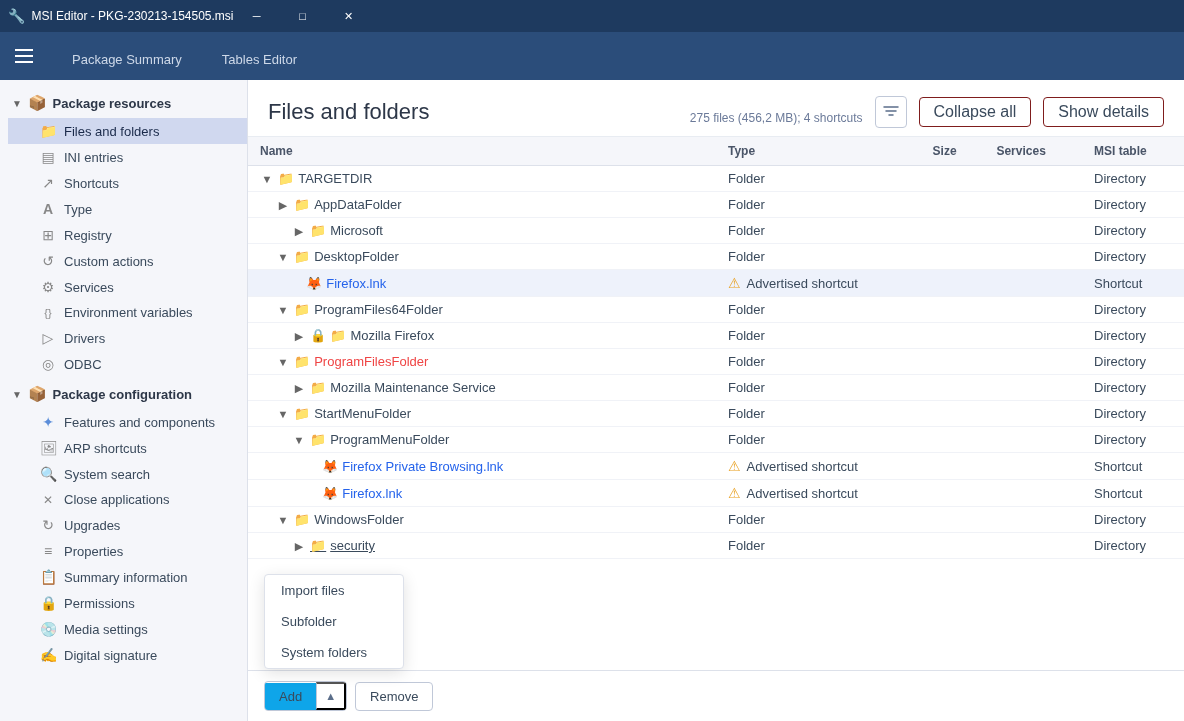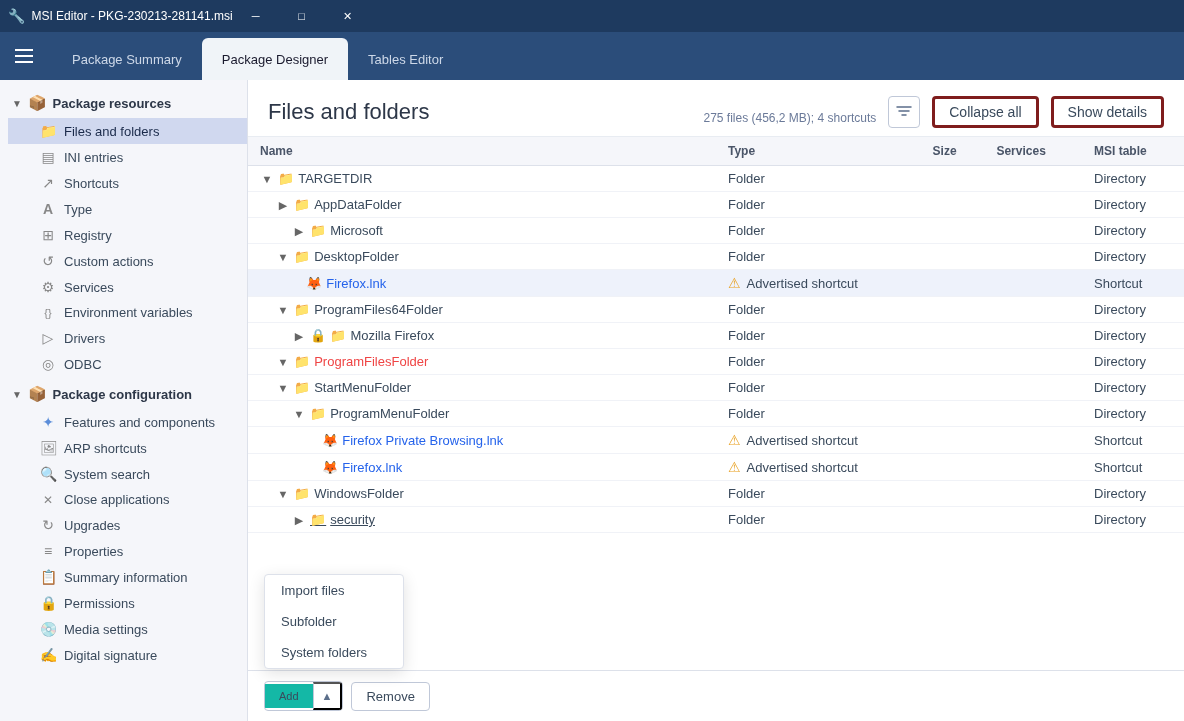--- a/index.html
+++ b/index.html
@@ -99,23 +99,23 @@
       border-bottom: 1px solid #e8ecf2;
       gap: 12px;
     }
     .content-title {
       font-size: 22px; font-weight: 300; color: #2d3748; flex: 1;
     }
     .file-count {
       font-size: 12px; color: #6b7a99; margin-top: 12px;
     }
     .header-btn {
-      padding: 5px 14px; border: 3px solid #7f1d1d;
+      padding: 5px 14px; border: 1px solid #7f1d1d;
       background: #fff; border-radius: 4px;
-      font-size: 14px; color: #3a4a5c; cursor: pointer;
+      font-size: 16px; color: #3a4a5c; cursor: pointer;
     }
     .filter-btn {
       width: 32px; height: 32px; border: 1px solid #c0c8d8;
       background: #fff; border-radius: 4px;
       display: flex; align-items: center; justify-content: center;
       cursor: pointer; font-size: 14px; color: #5b6e8a;
     }
 
     
     .file-table {
@@ -142,22 +142,22 @@
       display: flex; align-items: center; gap: 8px;
       background: #fff;
       position: relative;
     }
     .add-btn {
       display: flex; align-items: center; gap: 0;
       border: 1px solid #c0c8d8; border-radius: 4px;
       overflow: hidden; background: #fff;
     }
     .add-btn-main {
-      padding: 6px 14px; font-size: 11px; color: #3a4a5c;
-      cursor: pointer; background: #14b8a6; border: none;
+      padding: 6px 14px; font-size: 13px; color: #3a4a5c;
+      cursor: pointer; background: #0ea5e9; border: none;
     }
     .add-btn-arrow {
       padding: 6px 8px; border-left: 1px solid #c0c8d8;
       cursor: pointer; background: #fff; color: #5b6e8a; font-size: 11px;
     }
     .remove-btn {
       padding: 6px 14px; border: 1px solid #c0c8d8;
       border-radius: 4px; font-size: 13px; color: #3a4a5c;
       cursor: pointer; background: #fff;
     }
@@ -182,40 +182,37 @@
     
     ::-webkit-scrollbar { width: 6px; height: 6px; }
     ::-webkit-scrollbar-thumb { background: #c0c8d8; border-radius: 3px; }
     ::-webkit-scrollbar-track { background: transparent; }
   </style>
 </head>
 <body>
 
 <div class="titlebar">
   <span style="margin-right:6px; font-size:14px;">🔧</span>
-  <span>MSI Editor - PKG-230213-281141.msi</span>
+  <span>MSI Editor - PKG-230213-154505.msi</span>
   <div class="titlebar-controls">
     <div class="titlebar-btn">─</div>
     <div class="titlebar-btn">□</div>
     <div class="titlebar-btn close">✕</div>
   </div>
 </div>
 
 <div class="menubar">
   <div class="hamburger">
     <span></span>
       <span></span>
       <span></span>
   </div>
   <div class="nav-tabs">
     <div class="nav-tab">
       <span>Package Summary</span>
-    </div>
-    <div class="nav-tab active">
-      <span>Package Designer</span>
     </div>
     <div class="nav-tab">
       <span>Tables Editor</span>
     </div>
   </div>
 </div>
 
 <div class="main-layout">
 
   <div class="sidebar">
@@ -397,20 +394,27 @@
               <td>Directory</td>
             </tr>
             <tr>
               <td style="padding-left: 28px;"><span class="expand-btn">▼</span><span style="color:#5b8dd9; margin-right:4px;">📁</span><span style="color: #ef4444">ProgramFilesFolder</span></td>
               <td>Folder</td>
               <td></td>
               <td></td>
               <td>Directory</td>
             </tr>
             <tr>
+              <td style="padding-left: 44px;"><span class="expand-btn">▶</span><span style="color:#4a7fd4; margin-right:4px;">📁</span><span style="color: #3a4a5c">Mozilla Maintenance Service</span></td>
+              <td>Folder</td>
+              <td></td>
+              <td></td>
+              <td>Directory</td>
+            </tr>
+            <tr>
               <td style="padding-left: 28px;"><span class="expand-btn">▼</span><span style="color:#5b8dd9; margin-right:4px;">📁</span><span style="color: #3a4a5c">StartMenuFolder</span></td>
               <td>Folder</td>
               <td></td>
               <td></td>
               <td>Directory</td>
             </tr>
             <tr>
               <td style="padding-left: 44px;"><span class="expand-btn">▼</span><span style="color:#5b8dd9; margin-right:4px;">📁</span><span style="color: #3a4a5c">ProgramMenuFolder</span></td>
               <td>Folder</td>
               <td></td>

